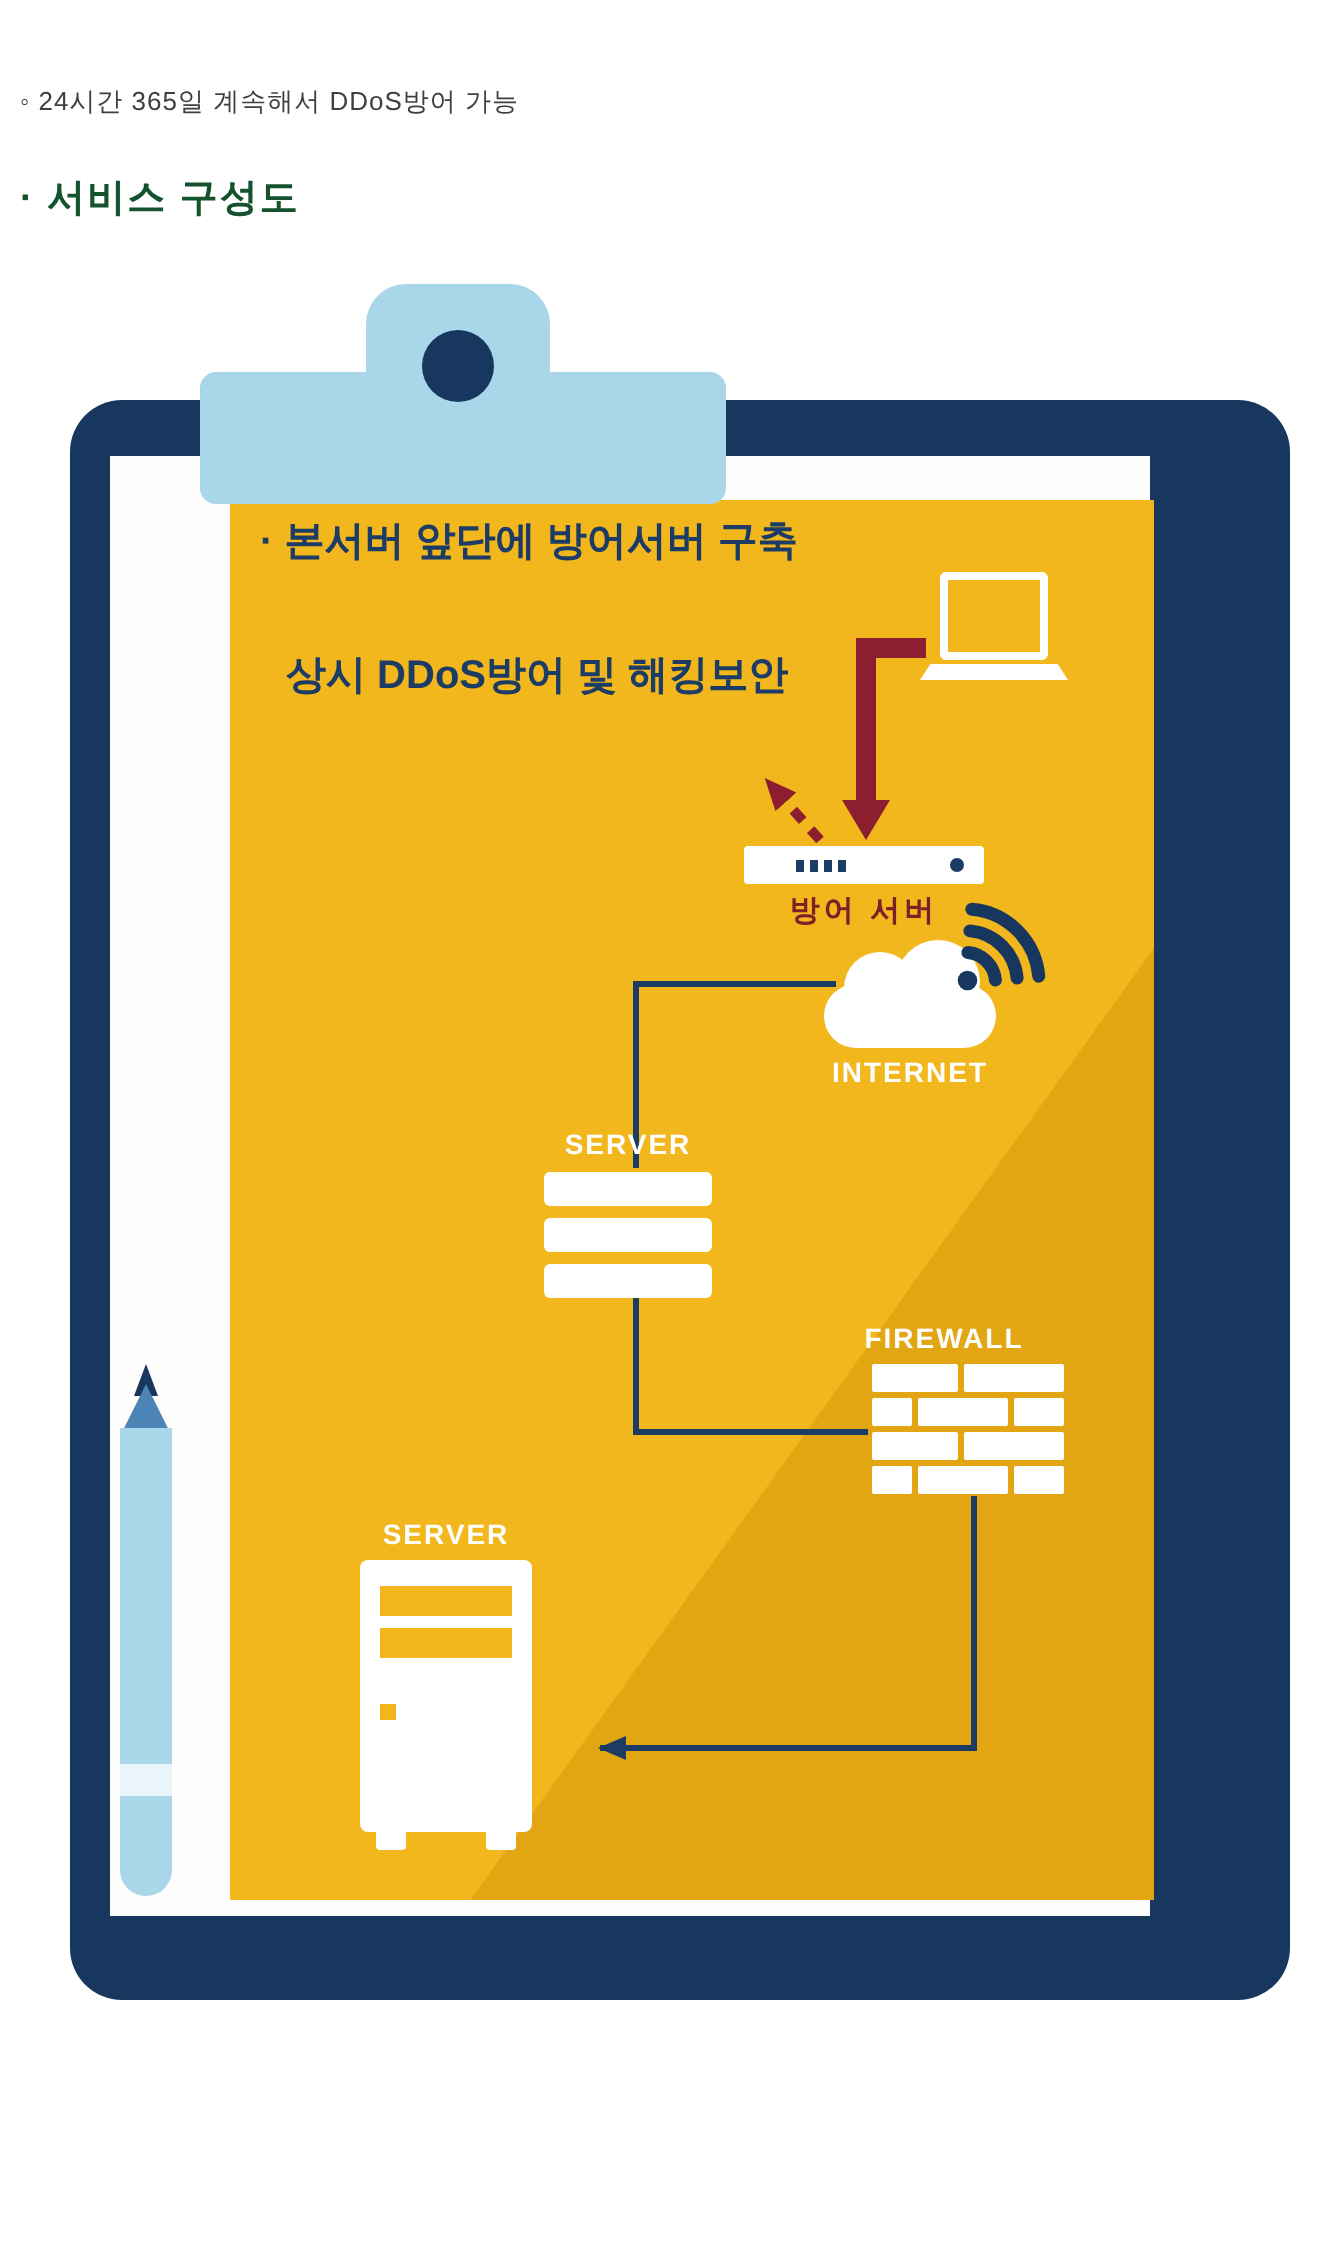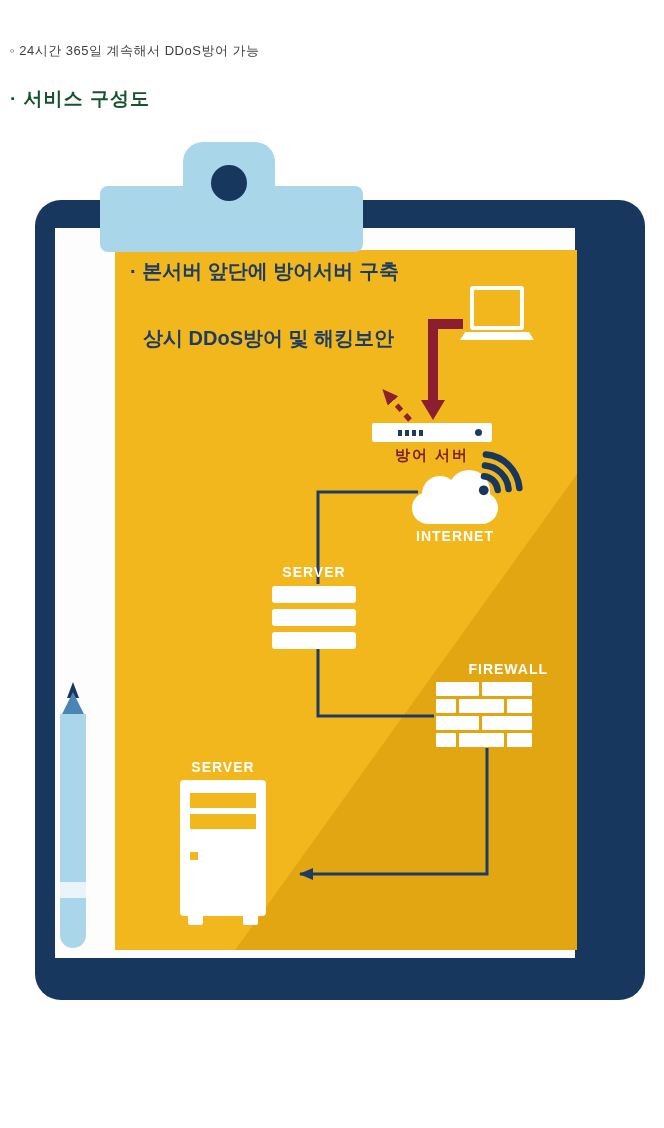--- a/index.html
+++ b/index.html
@@ -61,21 +61,21 @@
   .cloud i{position:absolute;display:block;background:#ffffff;}
   .cloud .c1{left:0;top:24px;width:86px;height:32px;border-radius:16px;}
   .cloud .c2{left:10px;top:8px;width:36px;height:36px;border-radius:50%;}
   .cloud .c3{left:36px;top:2px;width:42px;height:42px;border-radius:50%;}
   .wifi{position:absolute;left:474px;top:448px;}
 
   
   .lbl{position:absolute;color:#ffffff;font-weight:bold;font-size:14px;text-align:center;letter-spacing:1px;}
   .lbl-internet{left:407px;top:528px;width:96px;}
   .lbl-router{left:272px;top:564px;width:84px;}
-  .lbl-firewall{left:452px;top:661px;width:96px;text-align:right;}
+  .lbl-firewall{left:424px;top:661px;width:96px;}
   .lbl-server{left:181px;top:759px;width:84px;}
 
   
   .router{position:absolute;left:272px;top:586px;width:84px;}
   .router i{display:block;height:17px;background:#ffffff;border-radius:3px;margin-bottom:6px;}
 
   
   .firewall{position:absolute;left:436px;top:682px;width:96px;}
   .frow{display:flex;gap:3px;margin-bottom:3px;height:14px;}
   .frow i{display:block;background:#ffffff;border-radius:1px;}

